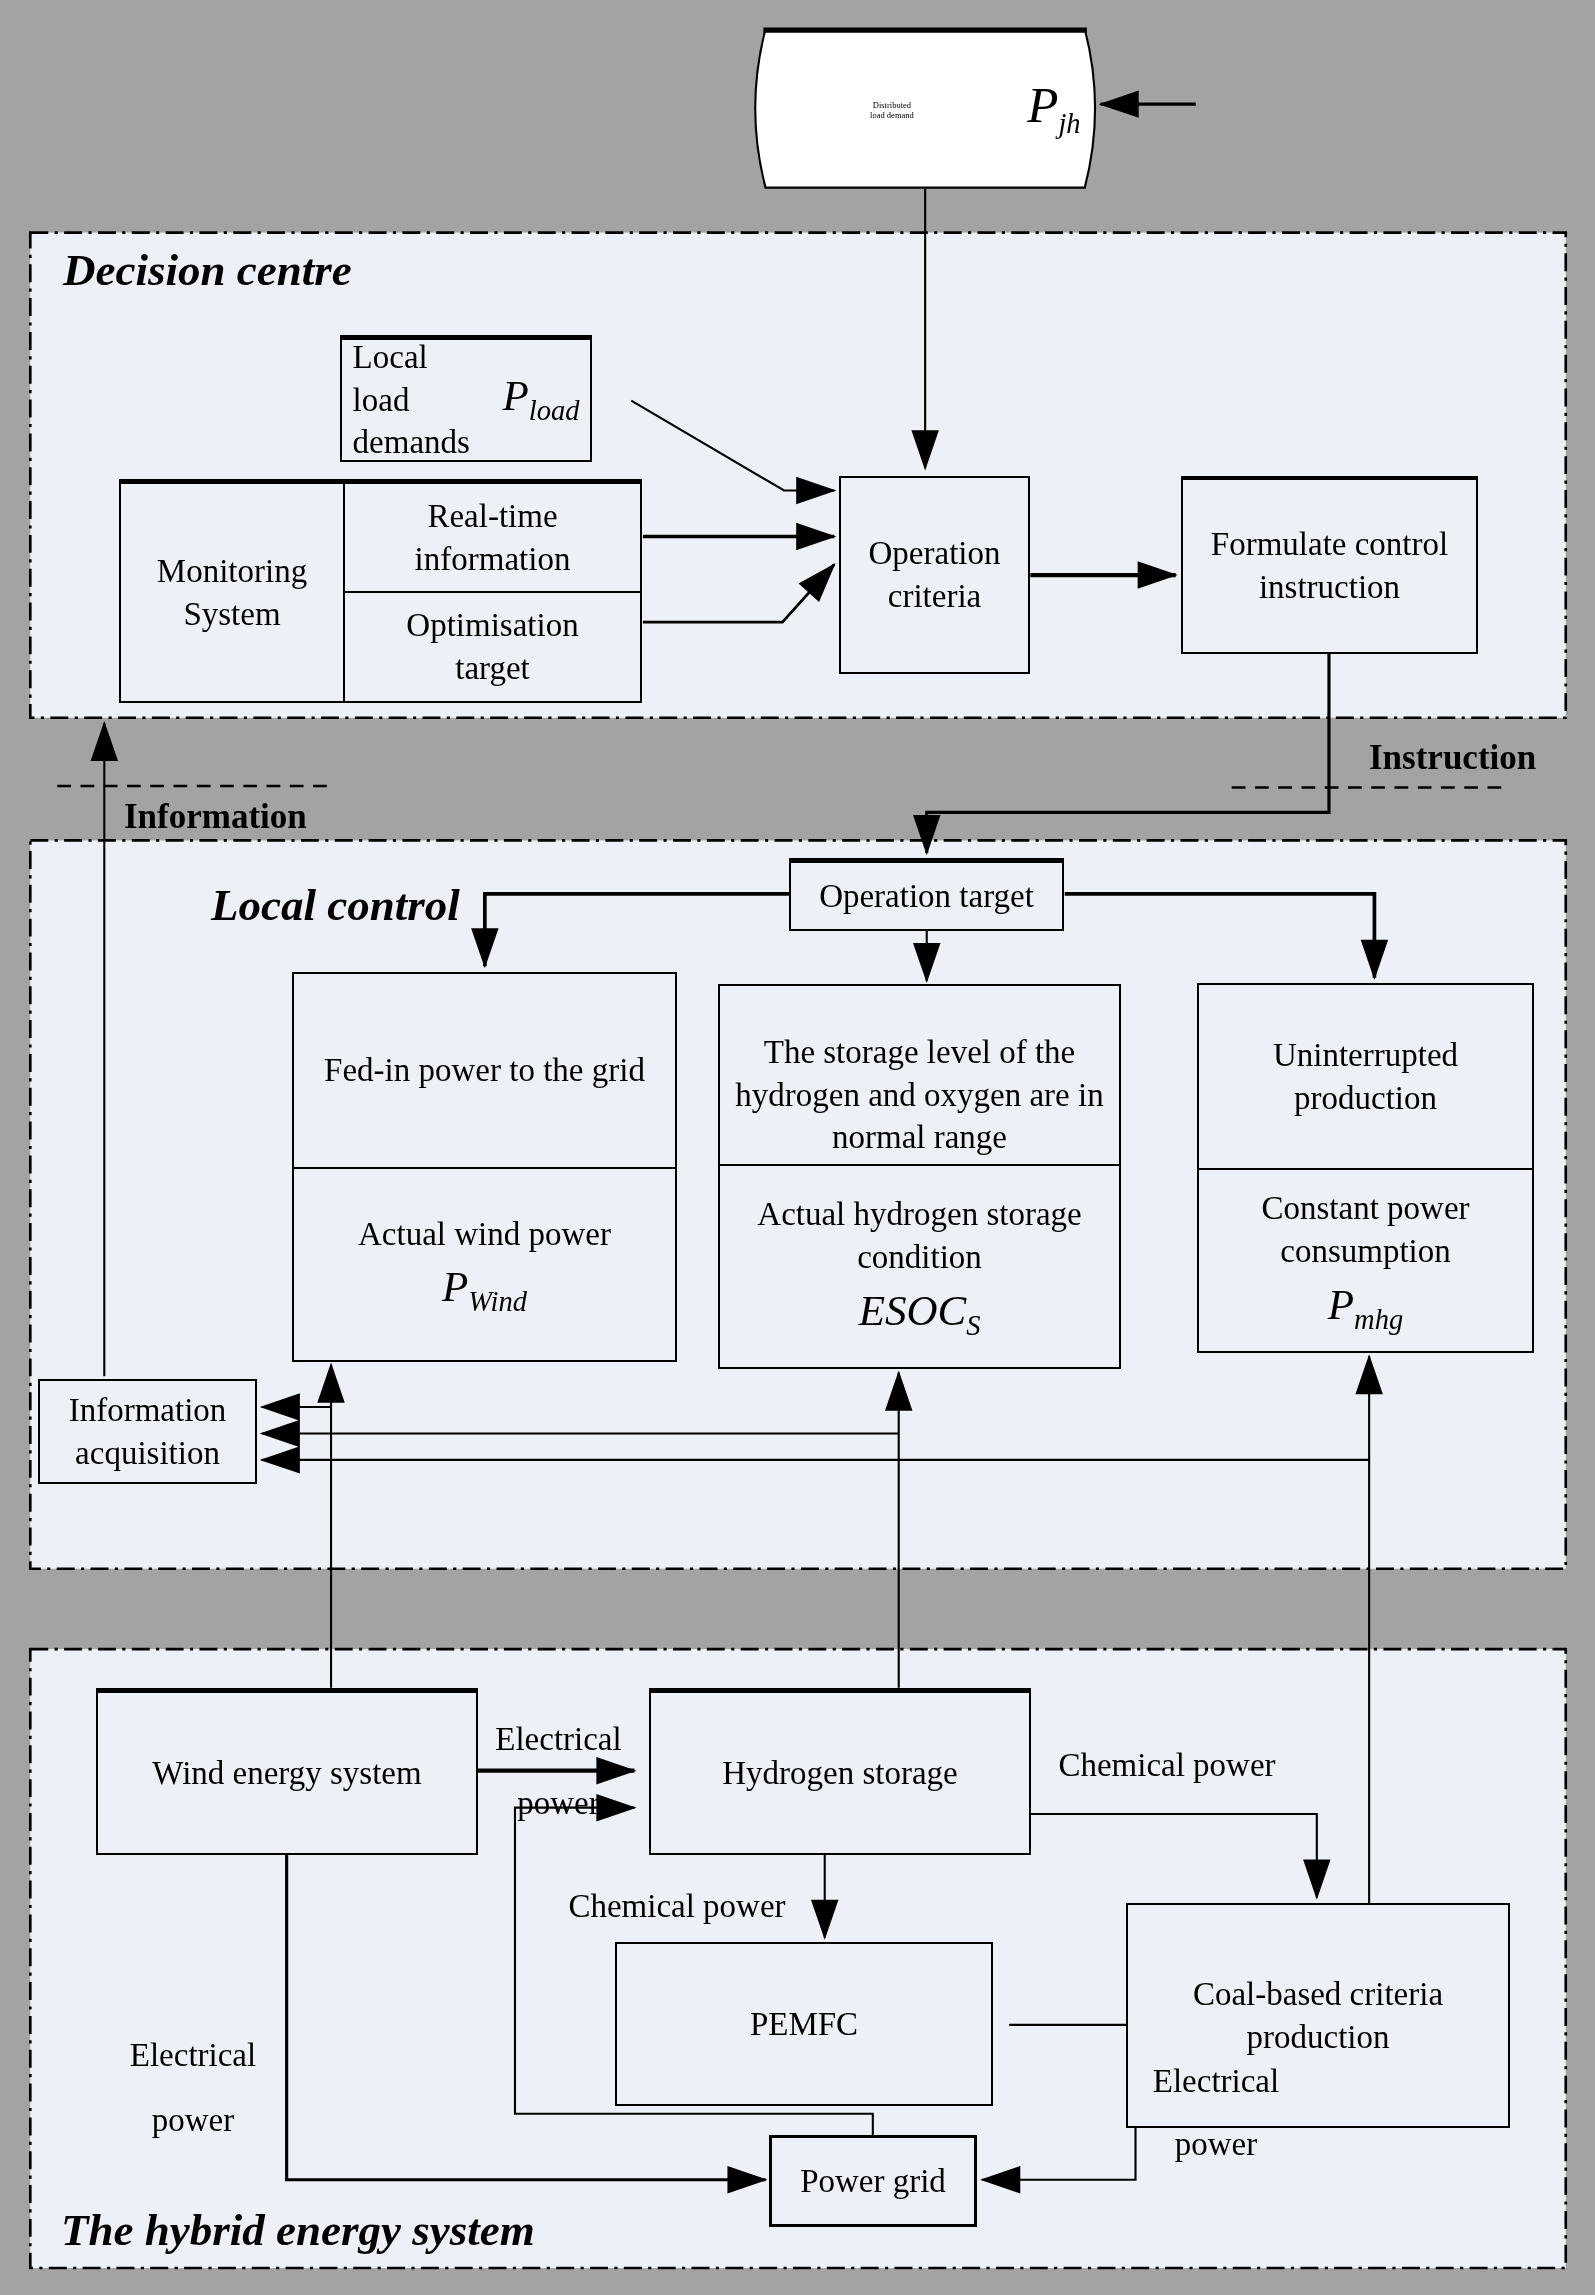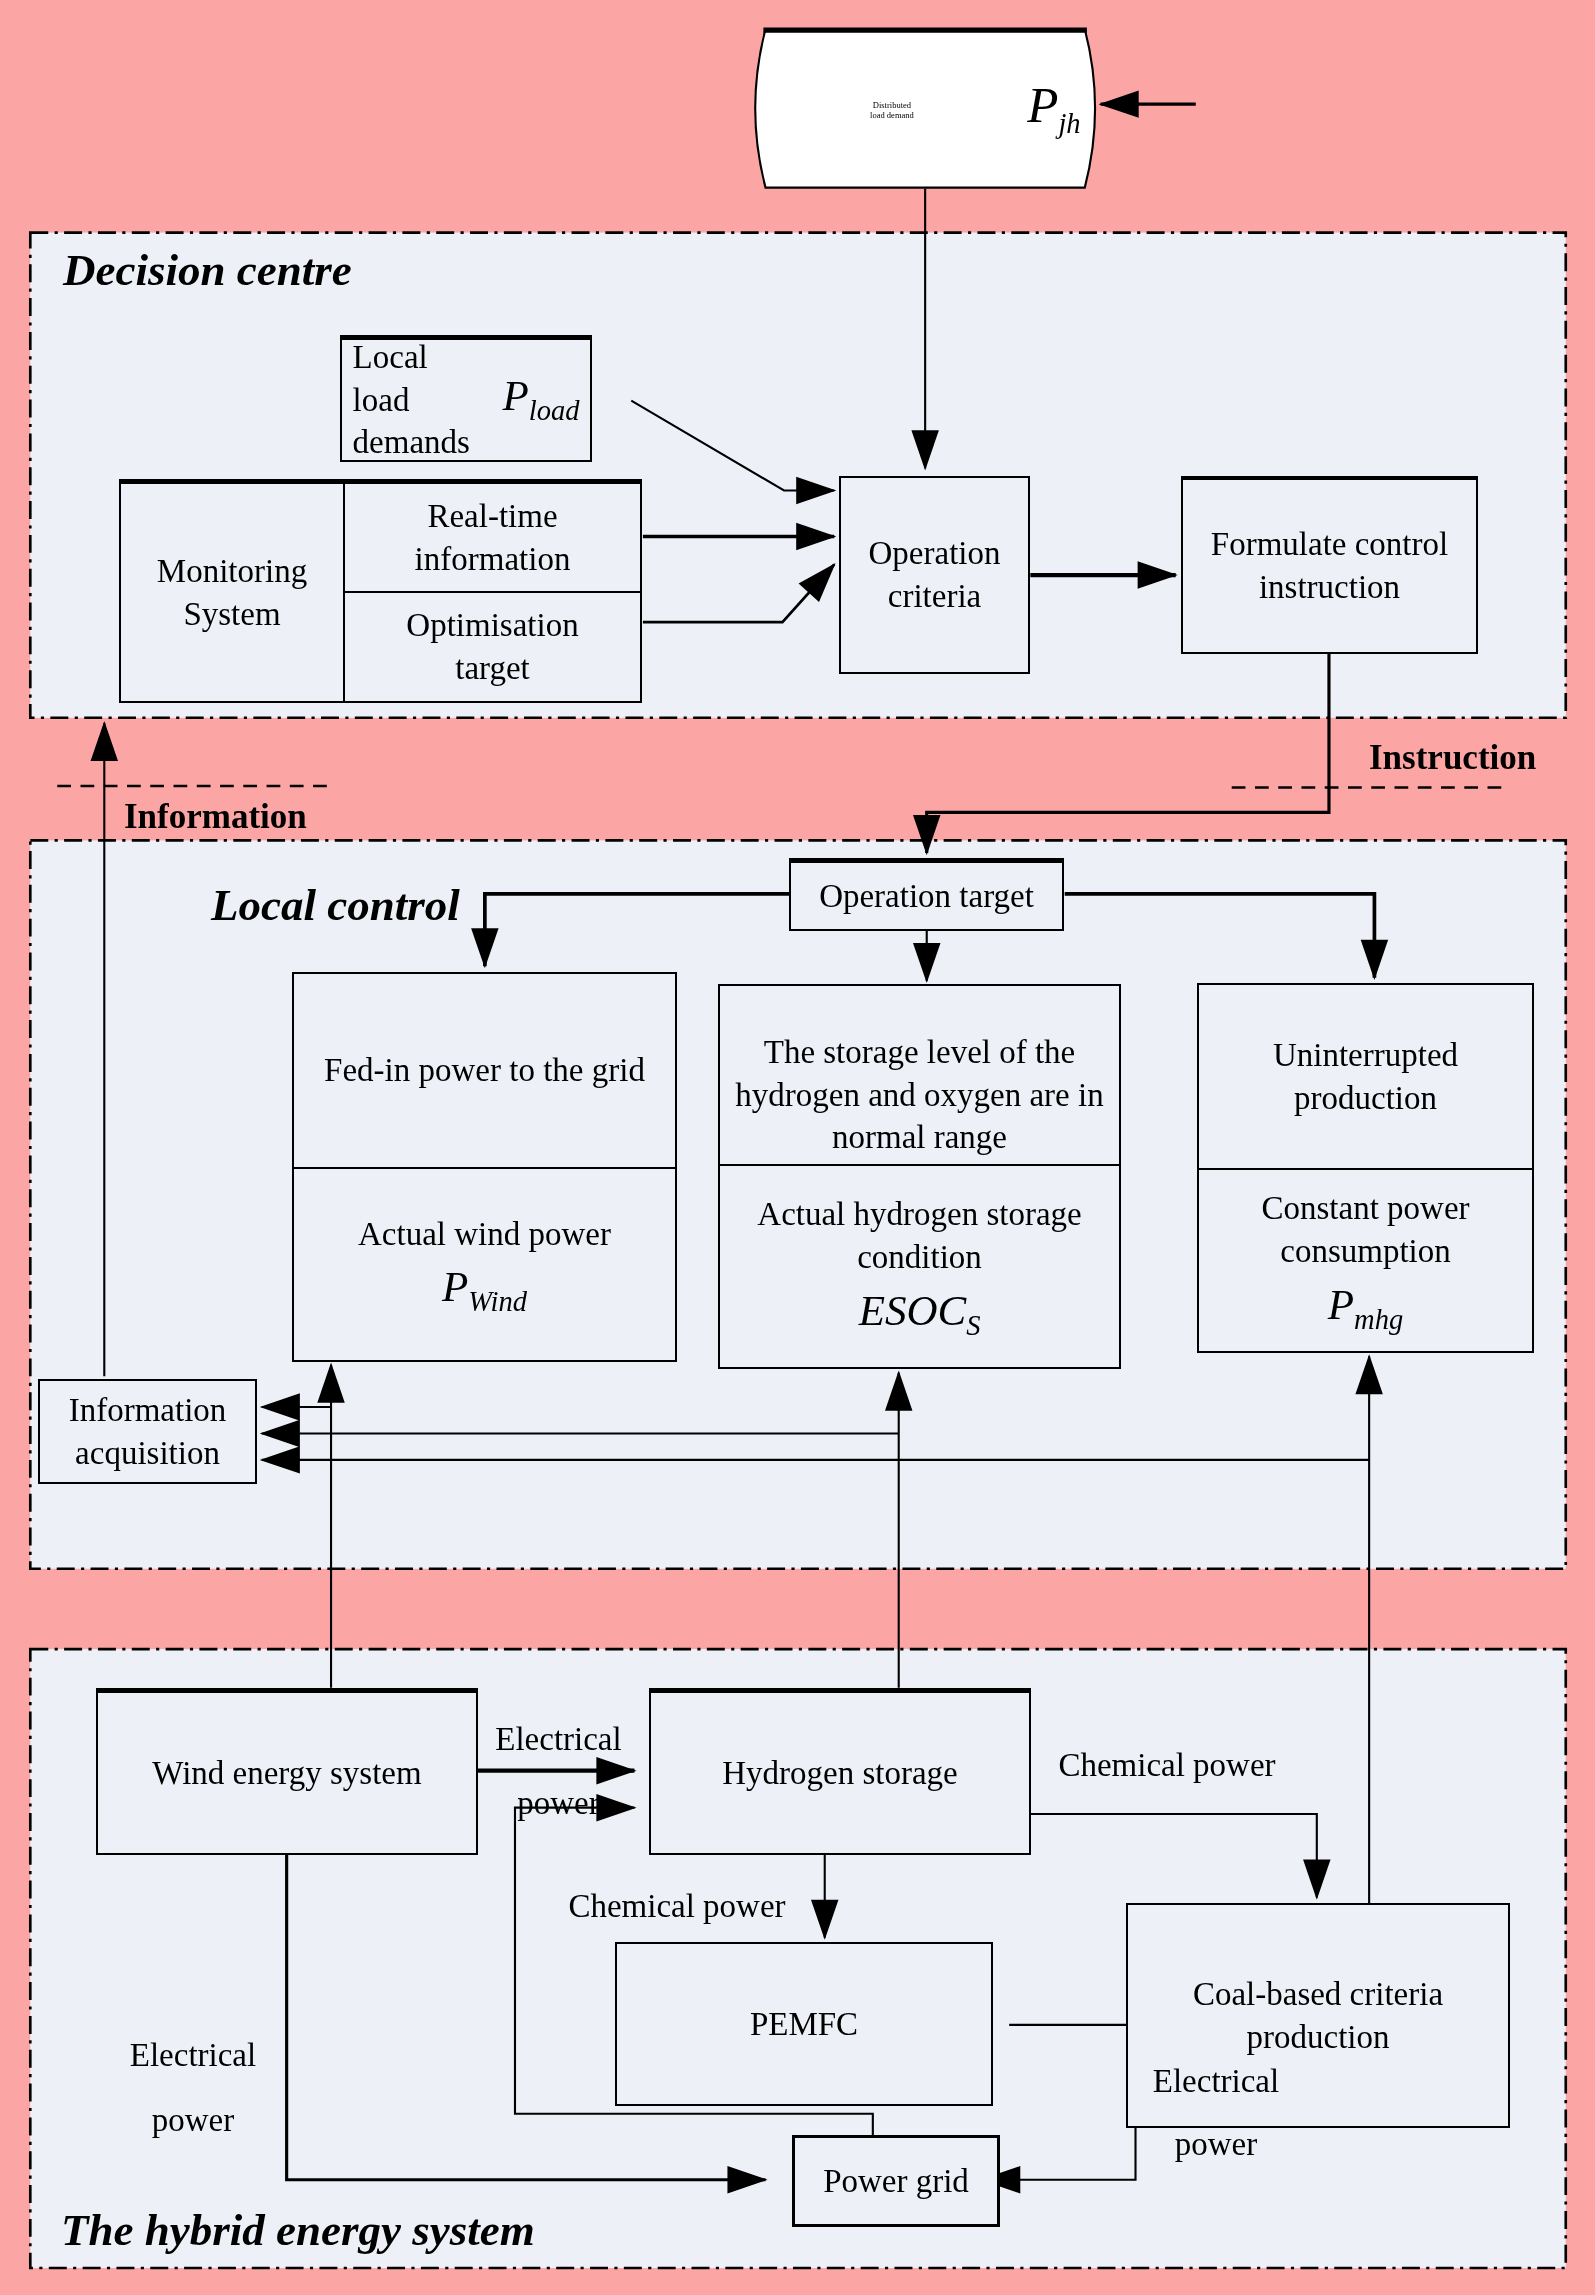--- a/index.html
+++ b/index.html
@@ -1,19 +1,19 @@
 <!DOCTYPE html>
 <html style="--node-fill: #edf1f7; --outer-fill: #ffffff; --line: #000000;font-size:8.5px"><head>
 <meta charset="utf-8">
 <style>
   html,body{margin:0;padding:0;background:#ffffff;}
   .stage{
     position:relative;
     width:1595px;height:2295px;
-    background:#fca5a5;
+    background:#a3a3a3;
     font-family:"Liberation Serif","DejaVu Serif",serif;
     color:#000;
     overflow:hidden;
   }
   svg.wires{position:absolute;left:0;top:0;width:1595px;height:2295px;}
   .box{
     position:absolute;
     box-sizing:border-box;
     background:var(--node-fill,#edf1f7);
     border:2.1px solid var(--line,#000);
@@ -173,21 +173,21 @@
   </div>
 
   <div class="box" style="left:1126px;top:1903px;width:384px;height:225px;border-width:2.6px;">
     <span style="max-width:338px;">Coal-based criteria production</span>
   </div>
 
   <div class="box" style="left:615px;top:1942px;width:378px;height:164px;border-width:2.6px;">
     <span>PEMFC</span>
   </div>
 
-  <div class="box" style="left:769px;top:2135px;width:208px;height:92px;border-width:3.7px;margin-left:23px;">
+  <div class="box" style="left:769px;top:2135px;width:208px;height:92px;border-width:3.7px;">
     <span>Power grid</span>
   </div>
 
   <div class="lbl" style="left:478px;top:1719px;width:161px;">Electrical</div>
   <div class="lbl" style="left:478px;top:1783px;width:161px;">power</div>
 
   <div class="lbl" style="left:529px;top:1886px;width:296px;">Chemical power</div>
 
   <div class="lbl" style="left:1035px;top:1745px;width:264px;">Chemical power</div>
 

